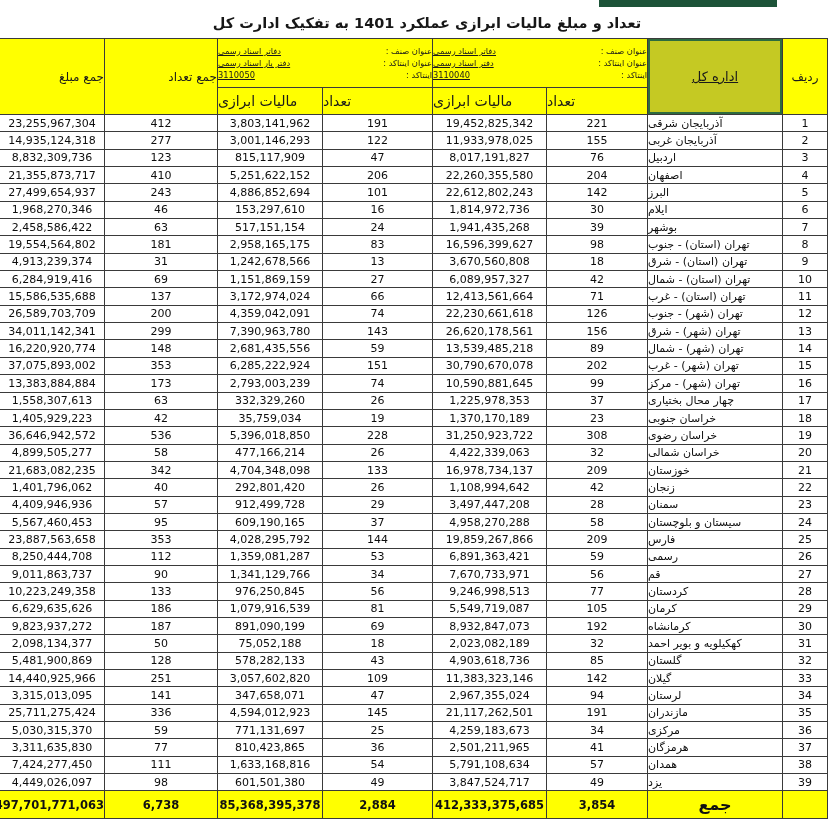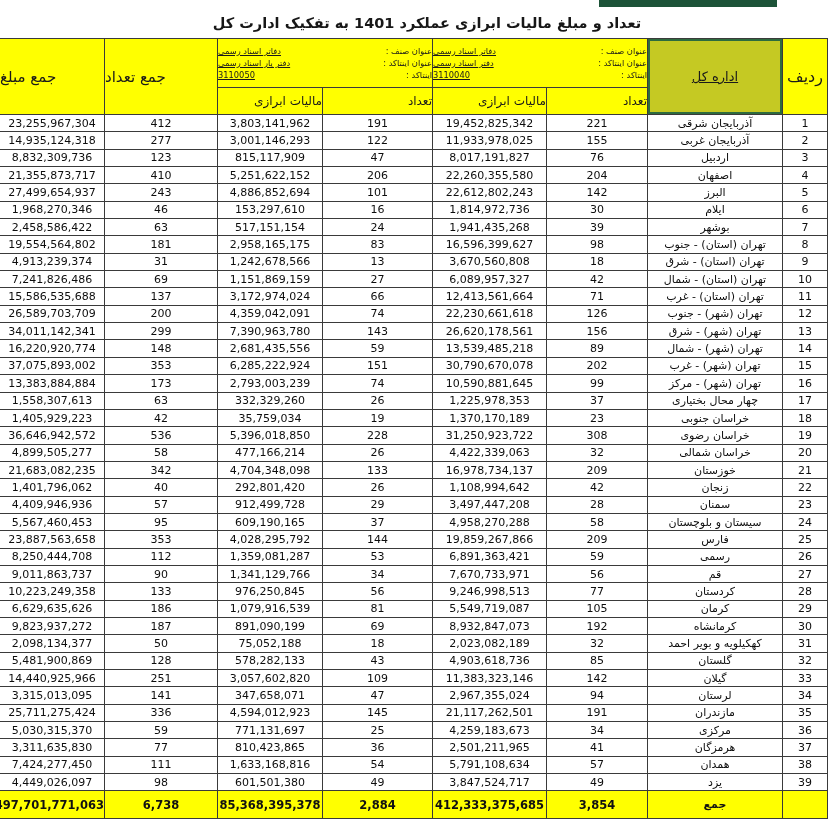--- a/index.html
+++ b/index.html
@@ -98,82 +98,82 @@
     text-align: left;
     direction: rtl;
     white-space: nowrap;
     text-decoration: underline;
   }
   td.hdr-code .lbls div, td.hdr-code .vals div {
     line-height: 1.45;
   }
   td.hdr-sub-cell {
     height: 26px;
-    font-size: 12px;
+    font-size: 14px;
     font-weight: bold;
-    text-align: right;
+    text-align: left;
     color: #111;
   }
   td.hdr-dept {
     background: #c5c923 !important;
     font-size: 13px;
     font-weight: bold;
     text-align: center;
     color: #111;
     box-shadow: inset 0 0 0 2px #2e6b3e;
     text-decoration: underline;
   }
   td.hdr-radif {
-    font-size: 16px;
+    font-size: 12px;
     font-weight: bold;
     text-align: center;
     color: #111;
   }
   td.hdr-sum {
-    font-size: 15px;
-    text-align: left;
+    font-size: 12px;
+    text-align: right;
     color: #111;
     direction: rtl;
   }
   
   tr.drow td {
     height: 16.35px;
     background: #ffffff;
     color: #0d0d0d;
     font-size: 11px;
   }
   td.num {
     text-align: center;
     font-variant-numeric: tabular-nums;
   }
   td.money {
     text-align: center;
     font-variant-numeric: tabular-nums;
   }
   td.dept {
-    text-align: center;
+    text-align: left;
     font-size: 9.2px;
     direction: rtl;
     color: #141414;
   }
   td.radif {
     text-align: center;
     font-size: 10.5px;
   }
   
   tr.total td {
     background: #ffff00;
     height: 27px;
     font-size: 11.5px;
     font-weight: bold;
     color: #111;
     text-align: center;
   }
   tr.total td.tlabel {
-    font-size: 11px;
+    font-size: 16px;
     direction: rtl;
   }
   .colw-money { width: 105px; }
   .colw-cnt   { width: 113px; }
   .colw-m2    { width: 105px; }
   .colw-c2    { width: 110px; }
   .colw-m3    { width: 114px; }
   .colw-c3    { width: 101px; }
   .colw-dept  { width: 135px; }
   .colw-radif { width: 45px; }
@@ -335,21 +335,21 @@
           <td class="money">4,913,239,374</td>
         </tr>
         <tr class="drow">
           <td class="radif">10</td>
           <td class="dept">تهران (استان) - شمال</td>
           <td class="num">42</td>
           <td class="money">6,089,957,327</td>
           <td class="num">27</td>
           <td class="money">1,151,869,159</td>
           <td class="num">69</td>
-          <td class="money">7,241,826,486</td>
+          <td class="money">6,284,919,416</td>
         </tr>
         <tr class="drow">
           <td class="radif">11</td>
           <td class="dept">تهران (استان) - غرب</td>
           <td class="num">71</td>
           <td class="money">12,413,561,664</td>
           <td class="num">66</td>
           <td class="money">3,172,974,024</td>
           <td class="num">137</td>
           <td class="money">15,586,535,688</td>

